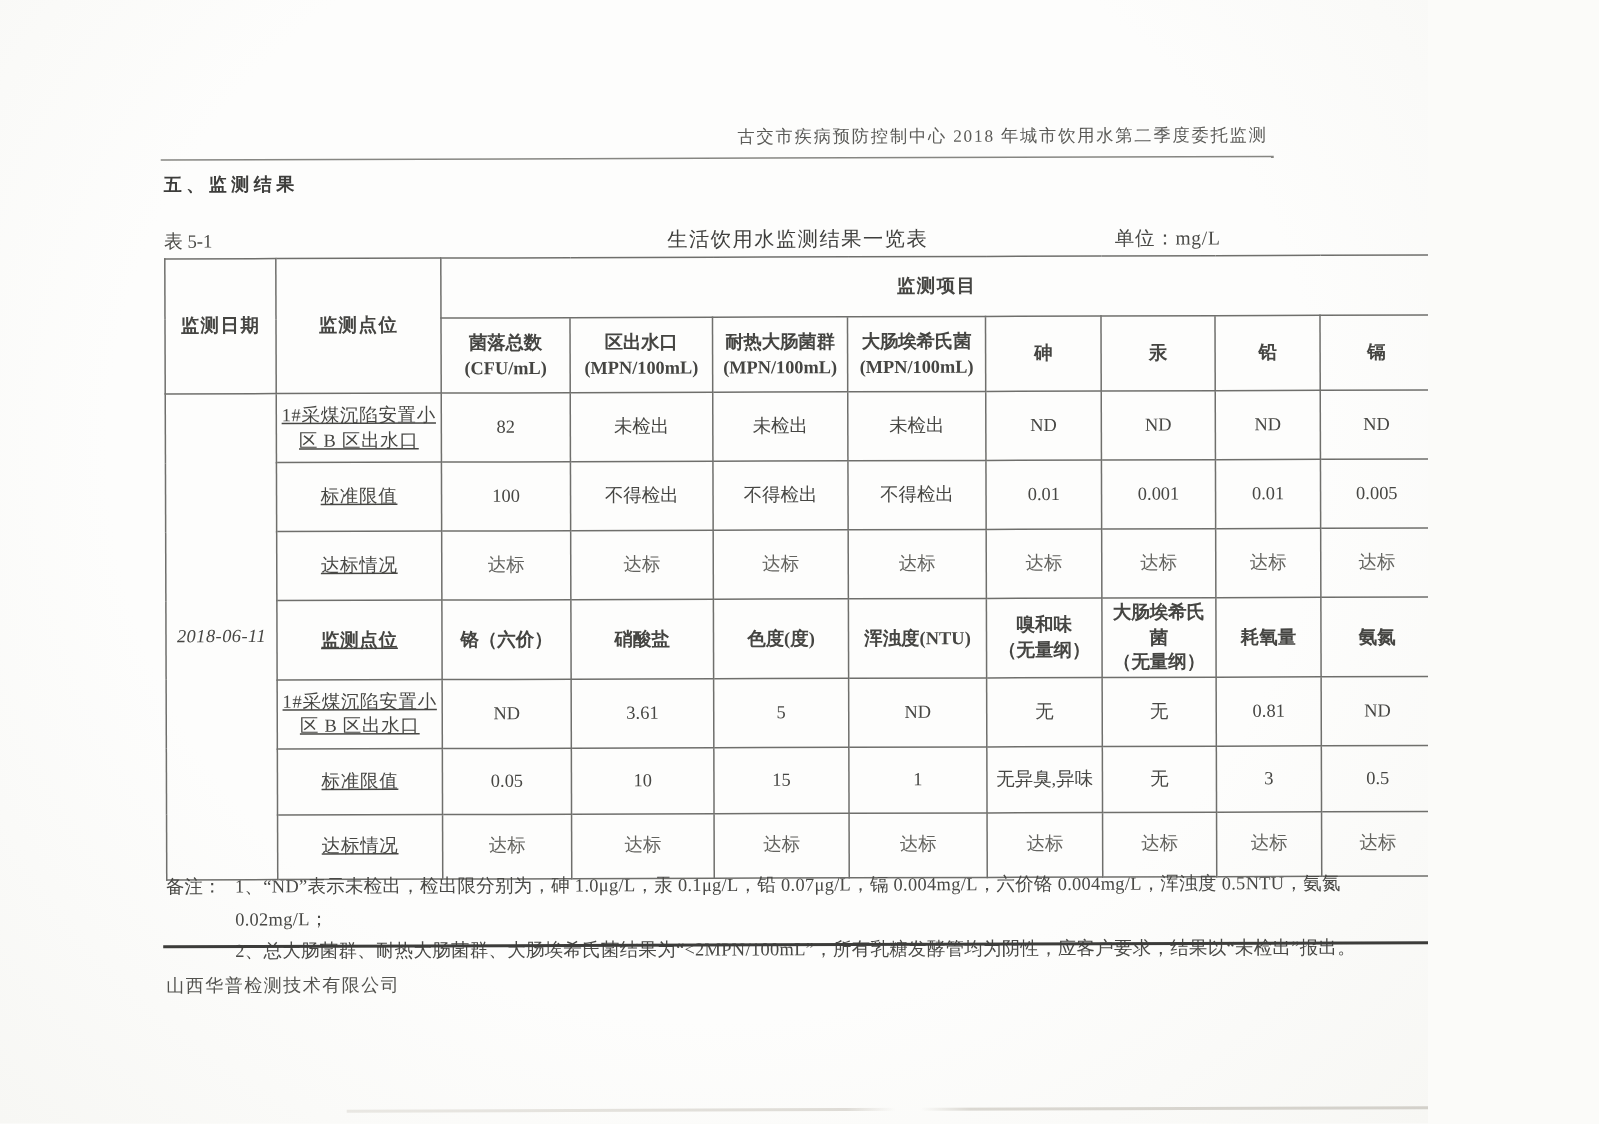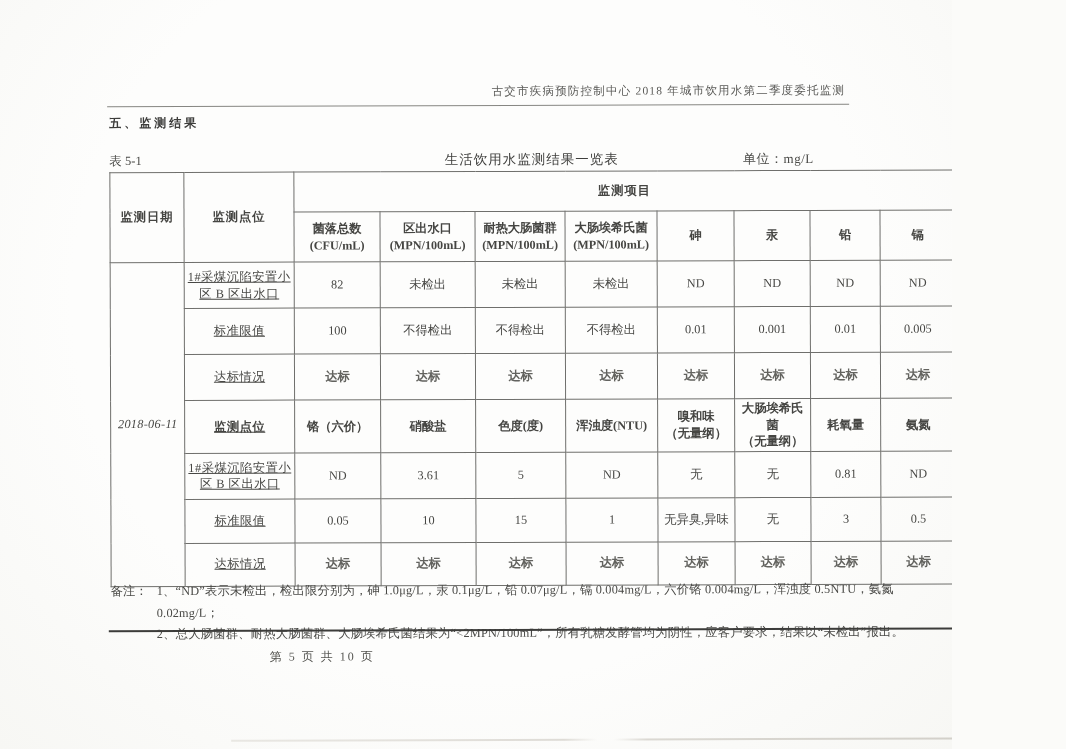--- a/index.html
+++ b/index.html
@@ -44,21 +44,21 @@
     text-align:center; vertical-align:middle;
     font-size:12.3px; color:#474744;
     padding:1px 2px; line-height:1.35;
     white-space:pre-line; overflow:hidden;
   }
   tr.h1 td { height:40px; font-weight:bold; color:#454542; letter-spacing:1px; }
   tr.h2 td { height:50px; font-weight:bold; color:#454542; font-size:12.2px; }
   td.date-cell { font-size:12.3px; color:#4c4c49; letter-spacing:.3px;font-style:italic; }
   td.label-cell { color:#4c4c49; letter-spacing:.5px;text-decoration:underline; }
   tr.param-header td { font-weight:bold; color:#454542; }
-  tr.status-row td.value-cell { color:#63635f;font-weight:bold; }
+  tr.status-row td.value-cell { color:#63635f; }
 
   .notes {
     position:absolute; top:580px; left:110px; width:848px;
     display:flex; font-size:12.3px; color:#494946; line-height:21.5px;
   }
   .notes .notes-label { width:46px; flex:none; }
   .notes .notes-lines { flex:1; }
   .notes .note-line { letter-spacing:.2px; }
 
   .thick-rule {
@@ -218,19 +218,19 @@
       <span class="notes-label">备注：</span>
       <div class="notes-lines">
         <div class="note-line">1、“ND”表示未检出，检出限分别为，砷 1.0μg/L，汞 0.1μg/L，铅 0.07μg/L，镉 0.004mg/L，六价铬 0.004mg/L，浑浊度 0.5NTU，氨氮 0.02mg/L；</div>
         <div class="note-line">2、总大肠菌群、耐热大肠菌群、大肠埃希氏菌结果为“&lt;2MPN/100mL”，所有乳糖发酵管均为阴性，应客户要求，结果以“未检出”报出。</div>
       </div>
     </div>
 
     <div class="thick-rule"></div>
 
     <div class="footer-row">
-      <span class="pageno">第 5 页   共 10 页</span>
+      <span class="company">山西华普检测技术有限公司</span>
       <span class="spacer"></span>
     </div>
 
     <div class="page-edge"></div>
   </div>
 </div>
 
 </body></html>

